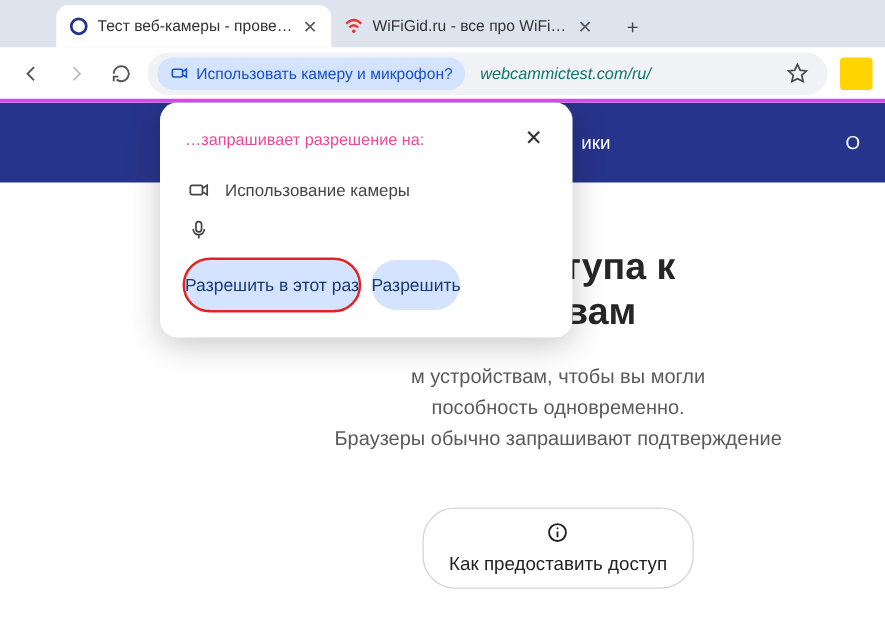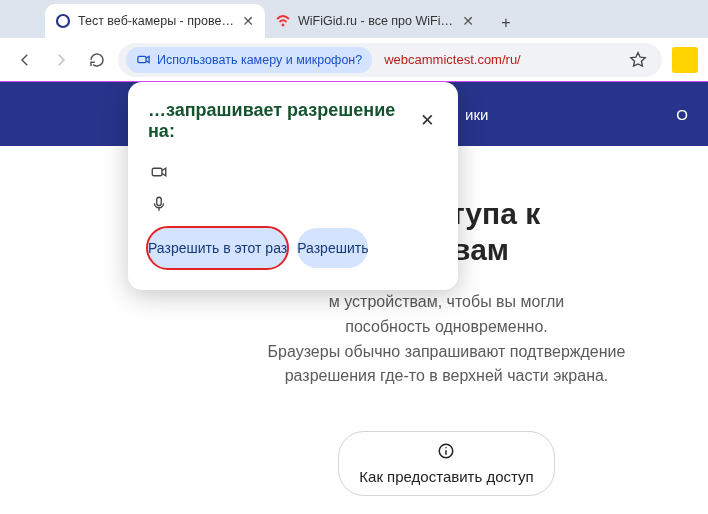--- a/index.html
+++ b/index.html
@@ -5,39 +5,39 @@
   * { box-sizing: border-box; margin: 0; padding: 0; }
   body { font-family: -apple-system, "Segoe UI", Arial, sans-serif; font-size: 13px; background: #fff; overflow: hidden; width: 708px; height: 514px; }
   .browser { width: 708px; height: 514px; display: flex; flex-direction: column; }
   .tabbar { height: 38px; background: #dde4ee; display: flex; align-items: flex-end; padding-left: 45px; gap: 0; }
   .tab { height: 34px; display: flex; align-items: center; padding: 0 10px; gap: 7px; max-width: 220px; border-radius: 10px 10px 0 0; font-size: 12.5px; color: #333; }
   .tab.active { background: #fff; }
   .tab-title { white-space: nowrap; overflow: hidden; text-overflow: ellipsis; flex: 1; }
   .tab-close { width: 14px; height: 14px; color: #555; font-size: 14px; line-height: 14px; text-align: center; }
   .tab-fav { width: 16px; height: 16px; flex: none; }
   .newtab { width: 30px; height: 30px; display: flex; align-items: center; justify-content: center; color: #444; font-size: 16px; margin-left: 6px; }
-  .toolbar { height: 44px; background: #fff; display: flex; align-items: center; padding: 0 10px; gap: 6px; border-bottom: 1px solid #d946ef; }
+  .toolbar { height: 44px; background: #fff; display: flex; align-items: center; padding: 0 10px; gap: 6px; border-bottom: 3px solid #d946ef; }
   .nav-btn { width: 30px; height: 30px; border-radius: 50%; display: flex; align-items: center; justify-content: center; color: #555; }
   .nav-btn svg { width: 18px; height: 18px; stroke: #555; }
   .nav-btn.dis svg { stroke: #bcc0c6; }
   .omni { flex: 1; height: 34px; background: #f0f2f6; border-radius: 17px; display: flex; align-items: center; padding: 0 8px; overflow: hidden; }
   .chip { background: #d4e3ff; color: #1850c9; height: 26px; border-radius: 13px; display: flex; align-items: center; padding: 0 10px; gap: 6px; font-size: 12.5px; flex: none; }
-  .url { padding: 0 12px; color: #b91c1c; font-size: 13px; flex: 1; white-space: nowrap; }
+  .url { padding: 0 12px; color: #0f766e; font-size: 13px; flex: 1; white-space: nowrap; font-style: italic; }
   .star { width: 20px; height: 20px; color: #555; margin: 0 6px; }
   .ext-icon { width: 26px; height: 26px; background: #ffd400; border-radius: 3px; margin-left: 4px; }
   .page { flex: 1; position: relative; overflow: hidden; }
   .hero { background: #27348b; height: 64px; display: flex; align-items: center; color: #fff; font-size: 15px; padding-left: 465px; }
   .hero .right-link { margin-left: auto; margin-right: 20px; }
   .content { padding: 50px 40px 0 225px; text-align: center; color: #262626; }
   .big-title { font-size: 30px; font-weight: 800; line-height: 1.2; margin-bottom: 22px; }
   .sub { font-size: 16px; color: #5a5a5a; line-height: 1.55; max-width: 460px; margin: 0 auto; }
   .how-btn { margin: 42px auto 0; display: inline-flex; align-items: center; gap: 8px; border: 1.5px solid #d2d4dc; border-radius: 26px; padding: 10px 20px; font-size: 15px; color: #222; background: #fff; flex-direction: column; }
   .popup { position: absolute; top: 0; left: 128px; width: 330px; background: #fff; border-radius: 14px; box-shadow: 0 6px 26px rgba(0,0,0,.22); padding: 18px 20px 22px; }
   .pop-h { display: flex; align-items: center; justify-content: space-between; margin-bottom: 14px; }
-  .pop-h .label { font-weight: 700; font-size: 18px; color: #14532d; }
+  .pop-h .label { font-weight: 400; font-size: 13px; color: #ec4899; }
   .pop-close { width: 22px; height: 22px; color: #333; font-size: 17px; text-align: center; line-height: 22px; }
   .perm { display: flex; align-items: center; gap: 12px; color: #454545; font-size: 13.5px; padding: 7px 2px; }
   .perm .ic { width: 18px; height: 18px; flex: none; }
   .pbtns { display: flex; flex-direction: row; gap: 10px; margin-top: 8px; }
   .pbtn { height: 40px; border-radius: 20px; background: #d4e3ff; color: #153a78; font-size: 14px; display: flex; align-items: center; justify-content: center; border: none; }
   .pbtn.primary { outline: 2.5px solid #e02424; outline-offset: 0; }
   svg { display: block; }
 </style>
 </head>
 <body>
@@ -112,21 +112,20 @@
 
     <div class="content">
       <div class="big-title">
         <span>ие доступа к</span><br>
         <span>ойствам</span>
       </div>
       <div class="sub">
         <span>м устройствам, чтобы вы могли</span><br>
         <span>пособность одновременно.</span><br>
         <span>Браузеры обычно запрашивают подтверждение</span><br>
-        <span>разрешения где-то в верхней части экрана.</span>
       </div>
       <button class="how-btn">
         <span>
           <svg width="18" height="18" viewBox="0 0 24 24" fill="none" stroke="#222" stroke-width="2">
               <circle cx="12" cy="12" r="9"></circle>
               <line x1="12" y1="11" x2="12" y2="17"></line>
               <circle cx="12" cy="7.5" r="1" fill="#222" stroke="none"></circle>
             </svg>
         </span>
         <span>Как предоставить доступ</span>
@@ -138,20 +137,21 @@
         <span class="label">…запрашивает разрешение на:</span>
         <span class="pop-close">✕</span>
       </div>
       <div class="perm">
         <span class="ic">
           <svg viewBox="0 0 24 24" fill="none" stroke="#444" stroke-width="1.8">
               <rect x="3" y="7" width="13" height="10" rx="2"></rect>
               <path d="M16 10l5-3v10l-5-3"></path>
             </svg>
         </span>
+        <span>Использование камеры</span>
       </div>
       <div class="perm">
         <span class="ic">
           <svg viewBox="0 0 24 24" fill="none" stroke="#444" stroke-width="1.8">
               <rect x="9" y="3" width="6" height="11" rx="3"></rect>
               <path d="M6 11a6 6 0 0 0 12 0"></path>
               <line x1="12" y1="17" x2="12" y2="21"></line>
             </svg>
         </span>
       </div>

